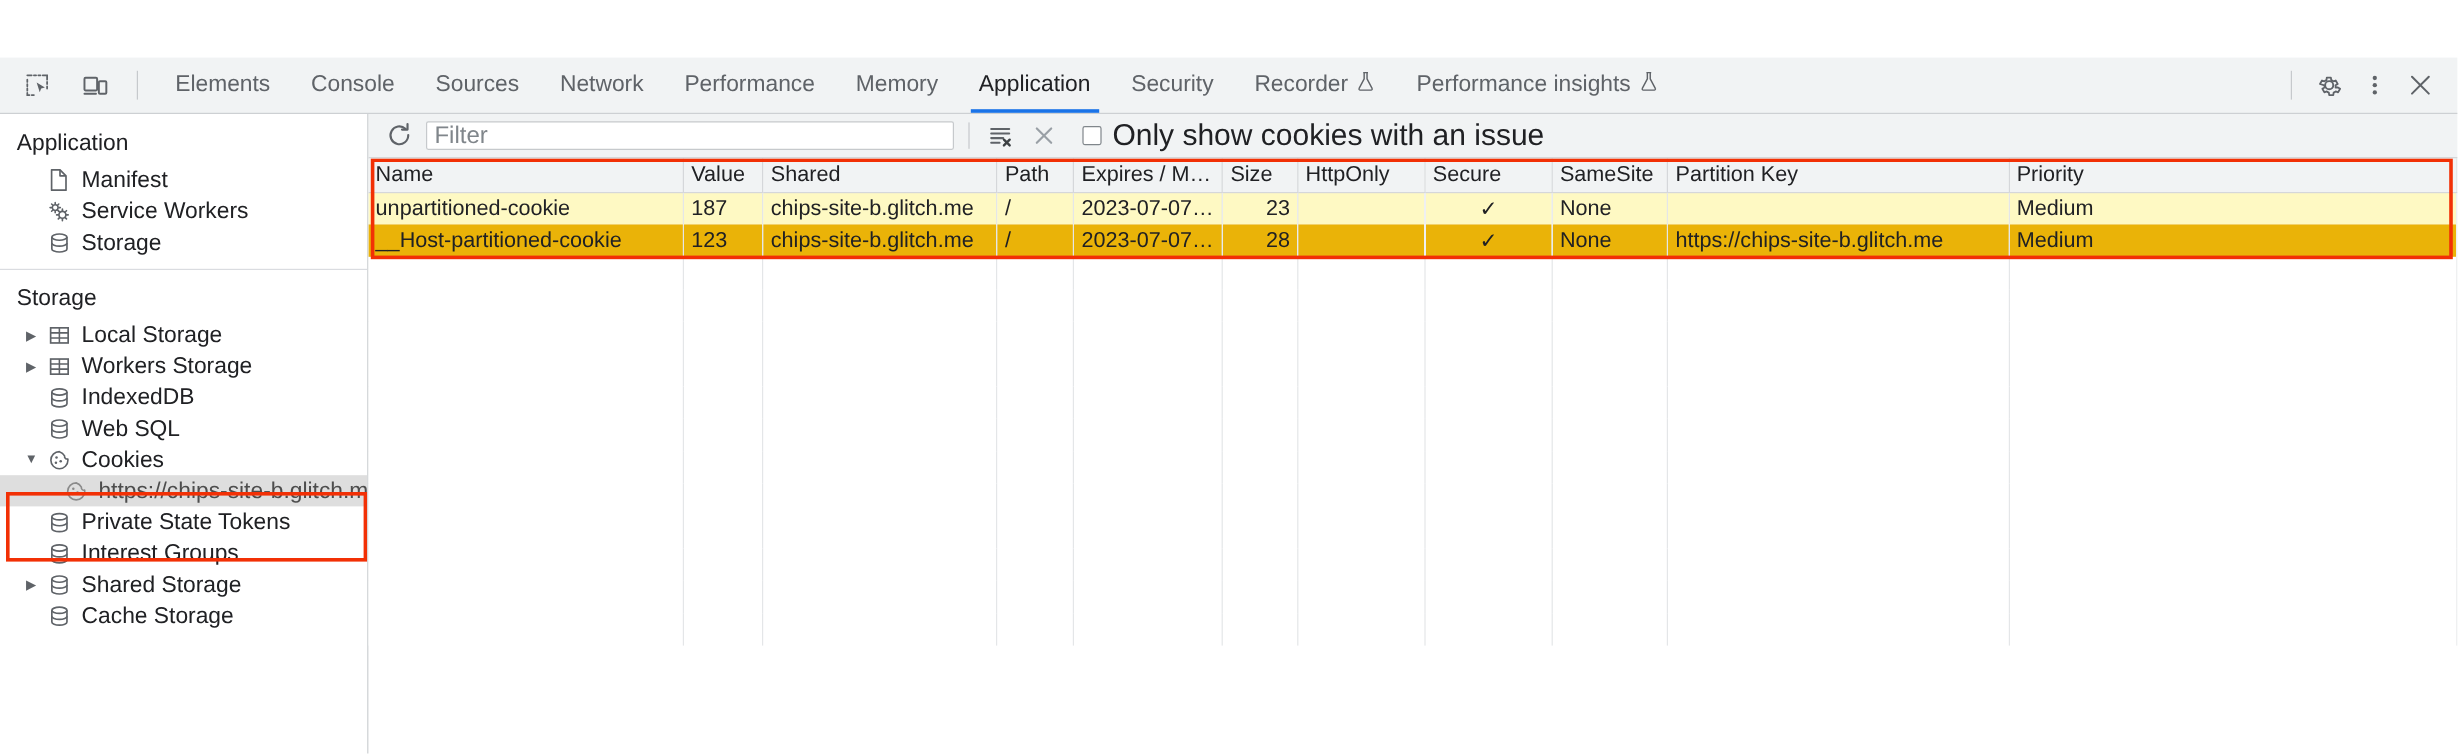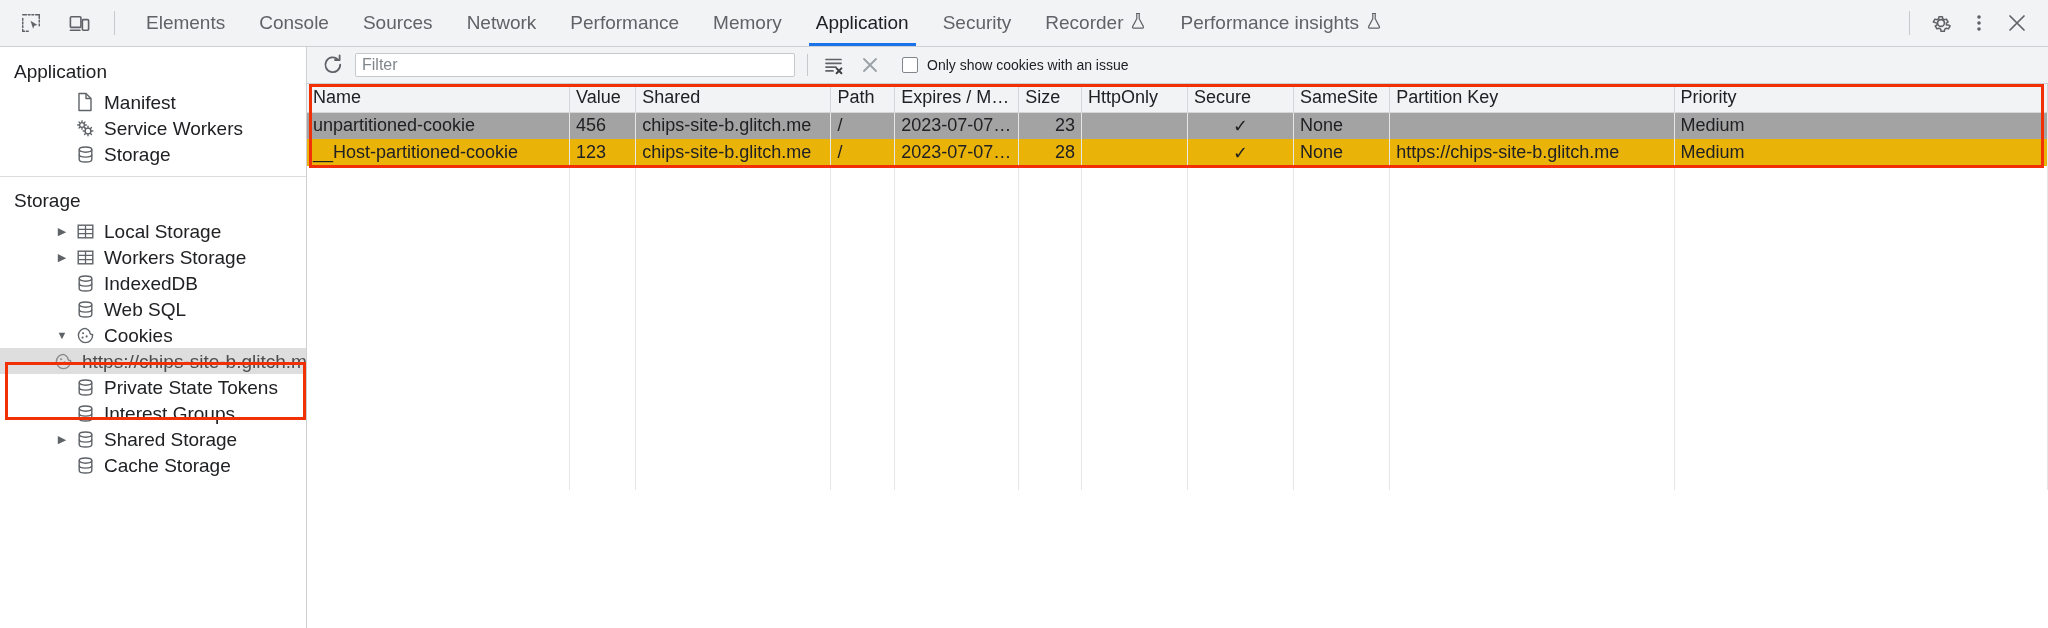--- a/index.html
+++ b/index.html
@@ -12,20 +12,21 @@
   }
 
   
   .tabbar {
     height: 47px;
     background: #f1f3f4;
     border-bottom: 1px solid #cdd0d3;
     display: flex;
     align-items: stretch;
     position: relative;
+    margin-top: 48px;
   }
   .tb-icons { display: flex; align-items: center; padding: 0 10px 0 14px; gap: 14px; }
   .tb-iconbtn {
     width: 34px; height: 34px;
     display: flex; align-items: center; justify-content: center;
     border-radius: 3px;
   }
   .tb-divider { width: 1px; align-self: center; height: 24px; background: #c6c9cc; margin: 0 4px; }
   .tabs { display: flex; align-items: stretch; }
   .tab {
@@ -71,21 +72,21 @@
   }
   .sb-item {
     display: flex; align-items: center;
     height: 26px;
     font-size: 19px;
     color: #202124;
     padding-left: 14px;
     position: relative;
     white-space: nowrap;
   }
-  .sb-item.lvl1 { padding-left: 26px; margin-left: 48px; }
+  .sb-item.lvl1 { padding-left: 38px; }
   .sb-item.lvl2 { padding-left: 52px; }
   .sb-item.selected { background: #dedede; }
   .sb-item.selected .sb-label { color: #4d4d4d; }
   .tri {
     width: 16px; min-width: 16px;
     display: inline-flex; align-items: center; justify-content: center;
     margin-left: -20px; margin-right: 4px;
     color: #5f6368;
     font-size: 11px;
   }
@@ -111,36 +112,36 @@
     width: 28px; height: 28px;
     display: flex; align-items: center; justify-content: center;
     border-radius: 3px;
   }
   .filter-input {
     flex: 0 0 auto;
     width: 440px; height: 24px;
     background: #fff;
     border: 1px solid #c6c9cc;
     border-radius: 2px;
-    font-size: 16px;
+    font-size: 20px;
     color: #202124;
     padding: 0 6px;
     font-family: "Liberation Sans", sans-serif;
     outline: none;
   }
   .filter-input::placeholder { color: #80868b; }
   .tb-divider-v { width: 1px; height: 22px; background: #c6c9cc; margin: 0 4px; }
   .cb-wrap { display: flex; align-items: center; gap: 9px; margin-left: 10px; }
   .cb-box {
     width: 16px; height: 16px;
     border: 1px solid #80868b;
     border-radius: 2px;
     background: #fff;
   }
-  .cb-label { font-size: 14px; color: #202124; white-space: nowrap; }
+  .cb-label { font-size: 25px; color: #202124; white-space: nowrap; }
 
   
   .grid-wrap { flex: 1; position: relative; overflow: hidden; }
   table.grid {
     width: 100%;
     border-collapse: collapse;
     table-layout: fixed;
     font-size: 18px;
   }
   table.grid th {
@@ -158,21 +159,21 @@
   }
   table.grid td {
     height: 27px;
     padding: 0 6px;
     border-right: 1px solid #e4e6e8;
     color: #202124;
     white-space: nowrap;
     overflow: hidden;
     text-overflow: ellipsis;
   }
-  table.grid tr.row-even td { background: #a3a3a3; }
+  table.grid tr.row-even td { background: #fef9c3; }
   table.grid tr.row-odd td { background: #eab308; }
   td.num { text-align: right; }
   td.ctr { text-align: center; }
   td.name-cell { padding-left: 22px; }
   .filler-row td { height: 27px; border-right: 1px solid #e4e6e8; background: #fff; }
 
   
   .redbox {
     position: absolute;
     border: 3px solid #f23005;
@@ -500,21 +501,21 @@
             <th>HttpOnly</th>
             <th>Secure</th>
             <th>SameSite</th>
             <th>Partition Key</th>
             <th>Priority</th>
           </tr>
         </thead>
         <tbody>
           <tr class="row-even">
             <td class="name-cell">unpartitioned-cookie</td>
-            <td>456</td>
+            <td>187</td>
             <td>chips-site-b.glitch.me</td>
             <td>/</td>
             <td>2023-07-07…</td>
             <td class="num">23</td>
             <td class="ctr"></td>
             <td class="ctr">✓</td>
             <td>None</td>
             <td></td>
             <td>Medium</td>
           </tr>

